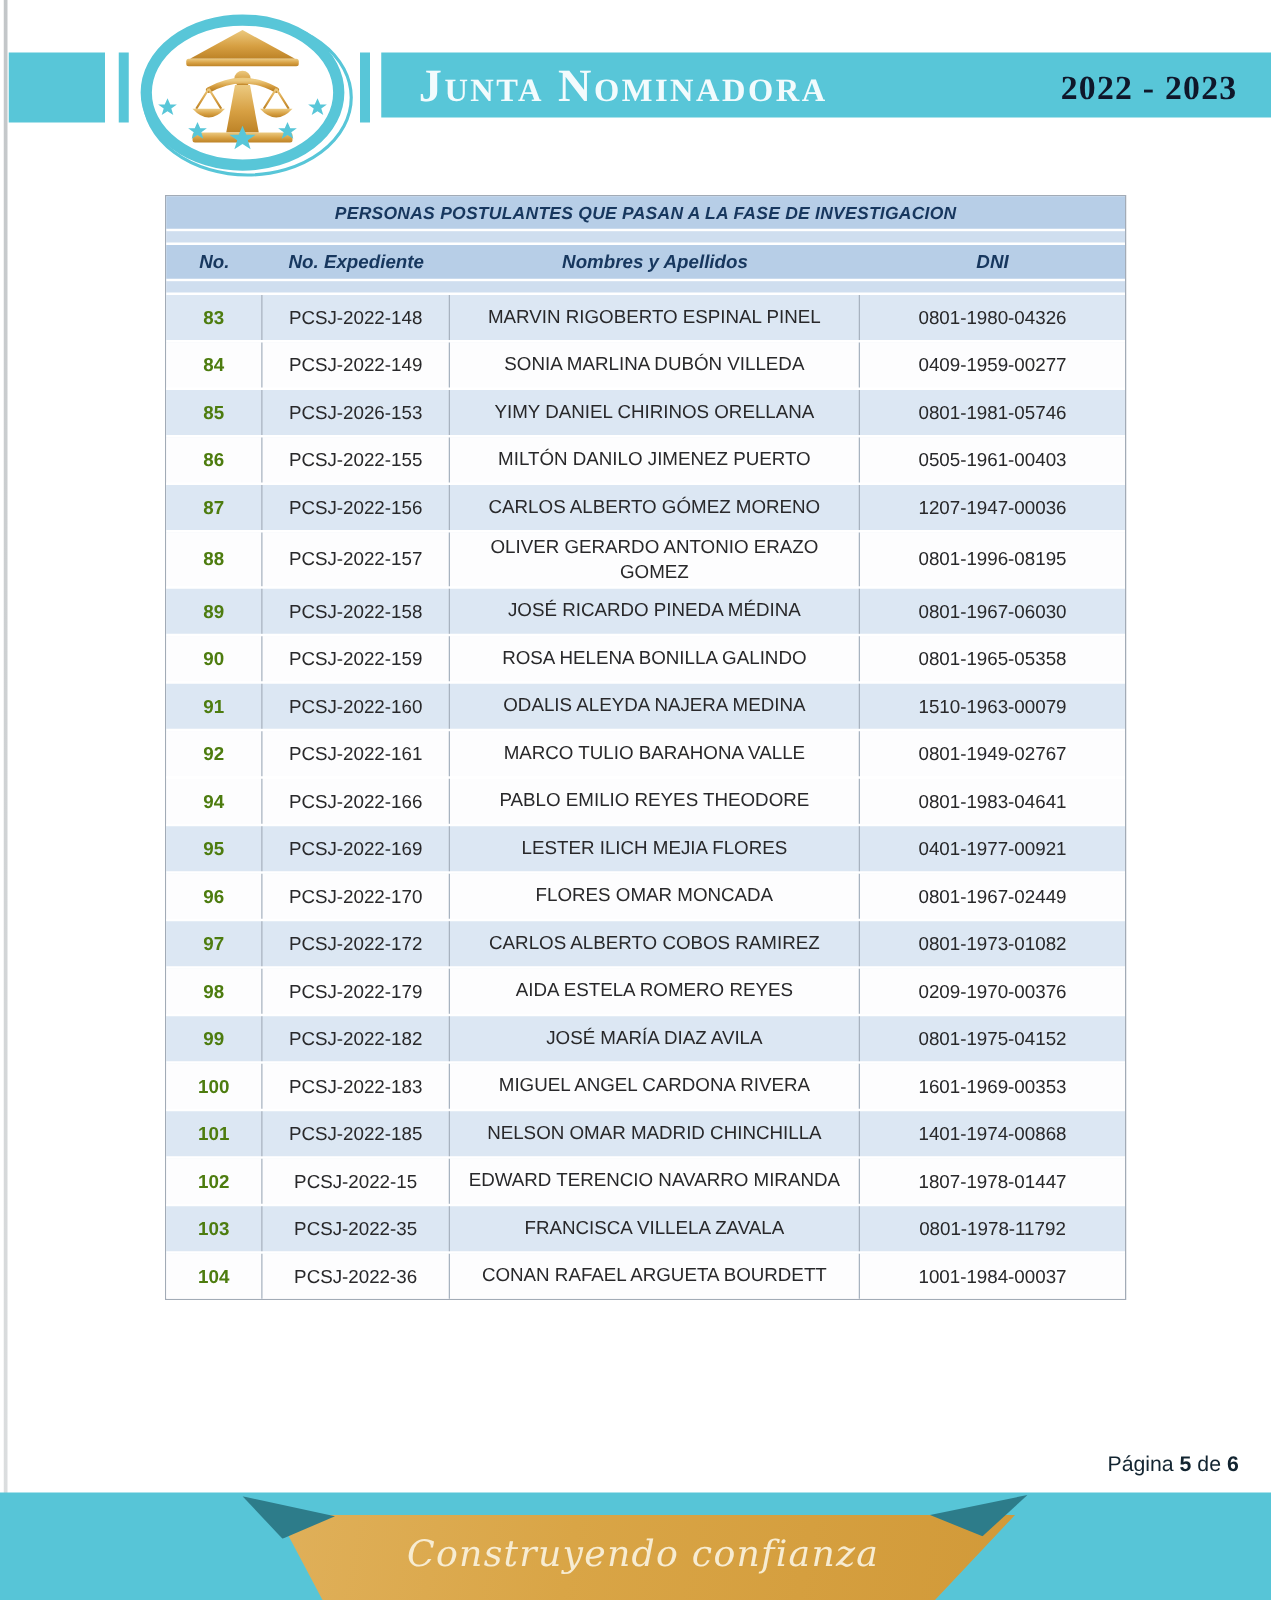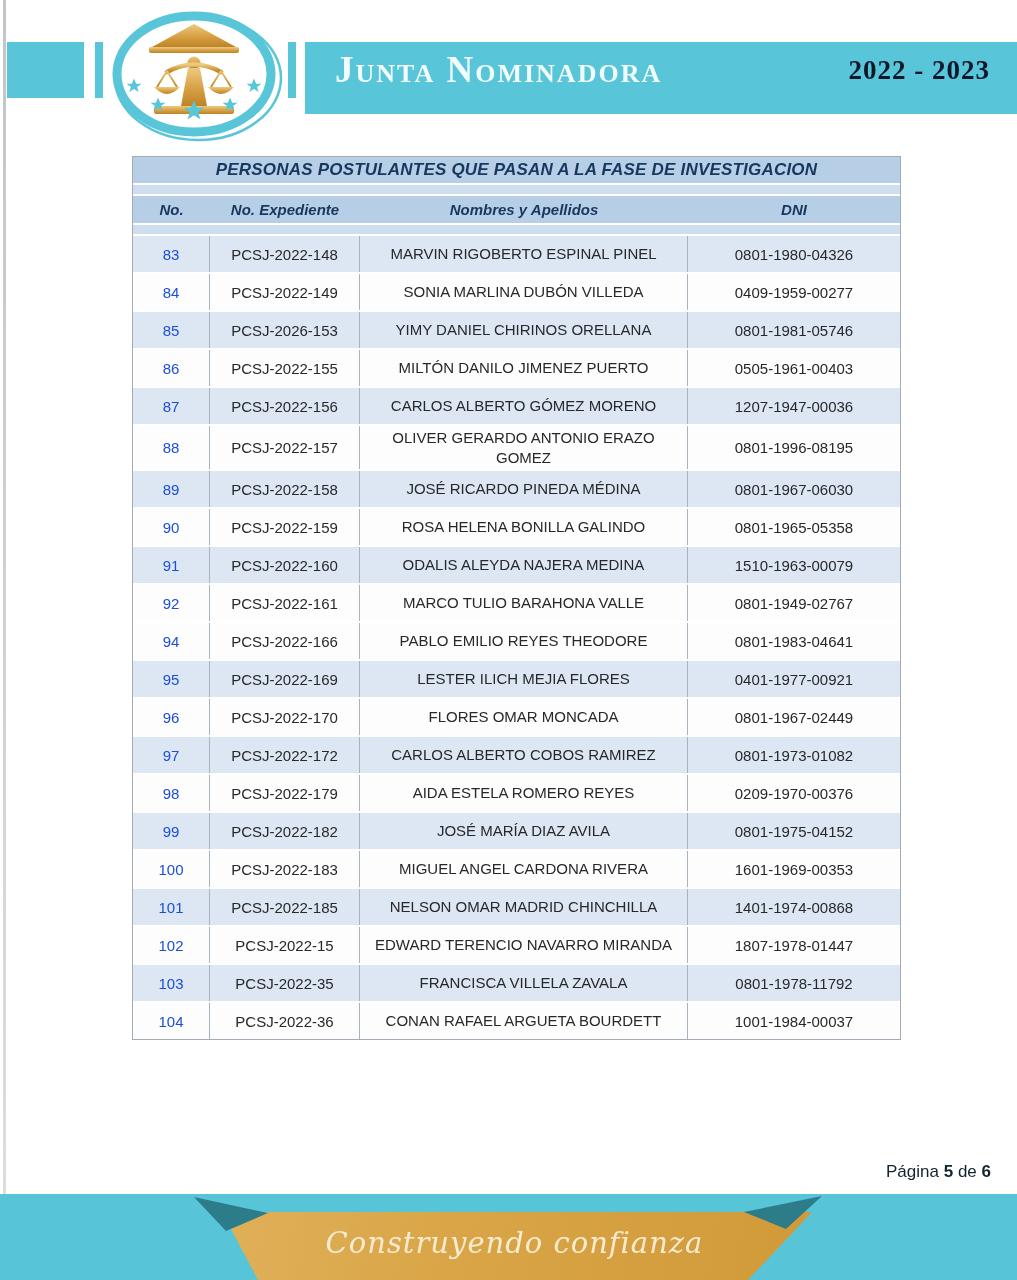--- a/index.html
+++ b/index.html
@@ -9,47 +9,47 @@
   }
   
   .scan-edge{position:absolute;left:3px;top:0;width:3px;height:1280px;
     background:linear-gradient(#9aa0a4,#c6cacc);opacity:.6;}
 
   
   .band-block{position:absolute;top:42px;height:56px;background:#58c6d8;}
   .blk-left{left:7px;width:77px;}
   .bar-1{left:95px;width:8px;}
   .bar-2{left:288px;width:8px;}
-  .banner{position:absolute;left:305px;right:0;top:42px;height:72px;background:#58c6d8;}
+  .banner{position:absolute;left:305px;right:0;top:42px;height:52px;background:#58c6d8;}
   .banner-title{position:absolute;left:30px;top:0;line-height:56px;
     font-family:"Liberation Serif",serif;font-variant:small-caps;font-weight:bold;
     font-size:37px;color:#f2fbfd;letter-spacing:2px;white-space:nowrap;}
   .banner-period{position:absolute;right:27px;top:0;line-height:56px;
     font-family:"Liberation Serif",serif;font-weight:bold;font-size:27px;
     color:#0f172a;letter-spacing:1px;white-space:nowrap;}
   .logo{position:absolute;left:108px;top:10px;width:176px;height:136px;}
 
   
   .doc-table{position:absolute;left:132px;top:156px;width:767px;
     border:1px solid #a2abb6;background:#ffffff;box-sizing:content-box;}
   .t-title{height:26px;background:#b7cee7;display:flex;align-items:center;justify-content:center;
-    font-style:italic;font-weight:bold;font-size:17px;color:#17375e;
+    font-style:italic;font-weight:bold;font-size:14px;color:#17375e;
     border-bottom:2px solid #fff;letter-spacing:.2px;}
   .t-strip{height:9px;background:#cfdeef;border-bottom:2px solid #fff;}
   .t-head{display:grid;grid-template-columns:77px 150px 328px 1fr;height:27px;
     background:#b7cee7;border-bottom:2px solid #fff;}
   .hcell{display:flex;align-items:center;justify-content:center;
     font-style:italic;font-weight:bold;font-size:15px;color:#17375e;}
   .trow{display:grid;grid-template-columns:77px 150px 328px 1fr;border-bottom:2px solid #fff;}
   .trow:last-child{border-bottom:none;}
   .trow.blue{background:#dce7f3;}
   .trow.white{background:#fdfdfe;}
   .tcell{min-height:36px;display:flex;align-items:center;justify-content:center;
     font-size:15px;color:#28282a;padding:2px 4px;box-sizing:border-box;text-align:center;}
-  .c-no{font-weight:normal;color:#1d4ed8;}
+  .c-no{font-weight:bold;color:#4d7c0f;}
   .c-no,.c-exp,.c-name{border-right:1px solid #a8b3c0;}
   .c-name{white-space:pre-wrap;line-height:1.3;}
 
   
   .footer-band{position:absolute;left:0;top:1194px;width:1017px;height:86px;background:#57c5d7;}
   .ribbon{position:absolute;left:0;top:1195px;width:1017px;height:85px;
     background:linear-gradient(100deg,#e6ba6c 0%,#d9a546 45%,#cd9331 100%);
     clip-path:polygon(222px 17px,812px 17px,748px 85px,258px 85px);}
   .tri{position:absolute;left:0;top:1195px;width:1017px;height:85px;background:#2d7c8a;}
   .tri-left{clip-path:polygon(194px 2px,268px 18px,226px 36px);}

